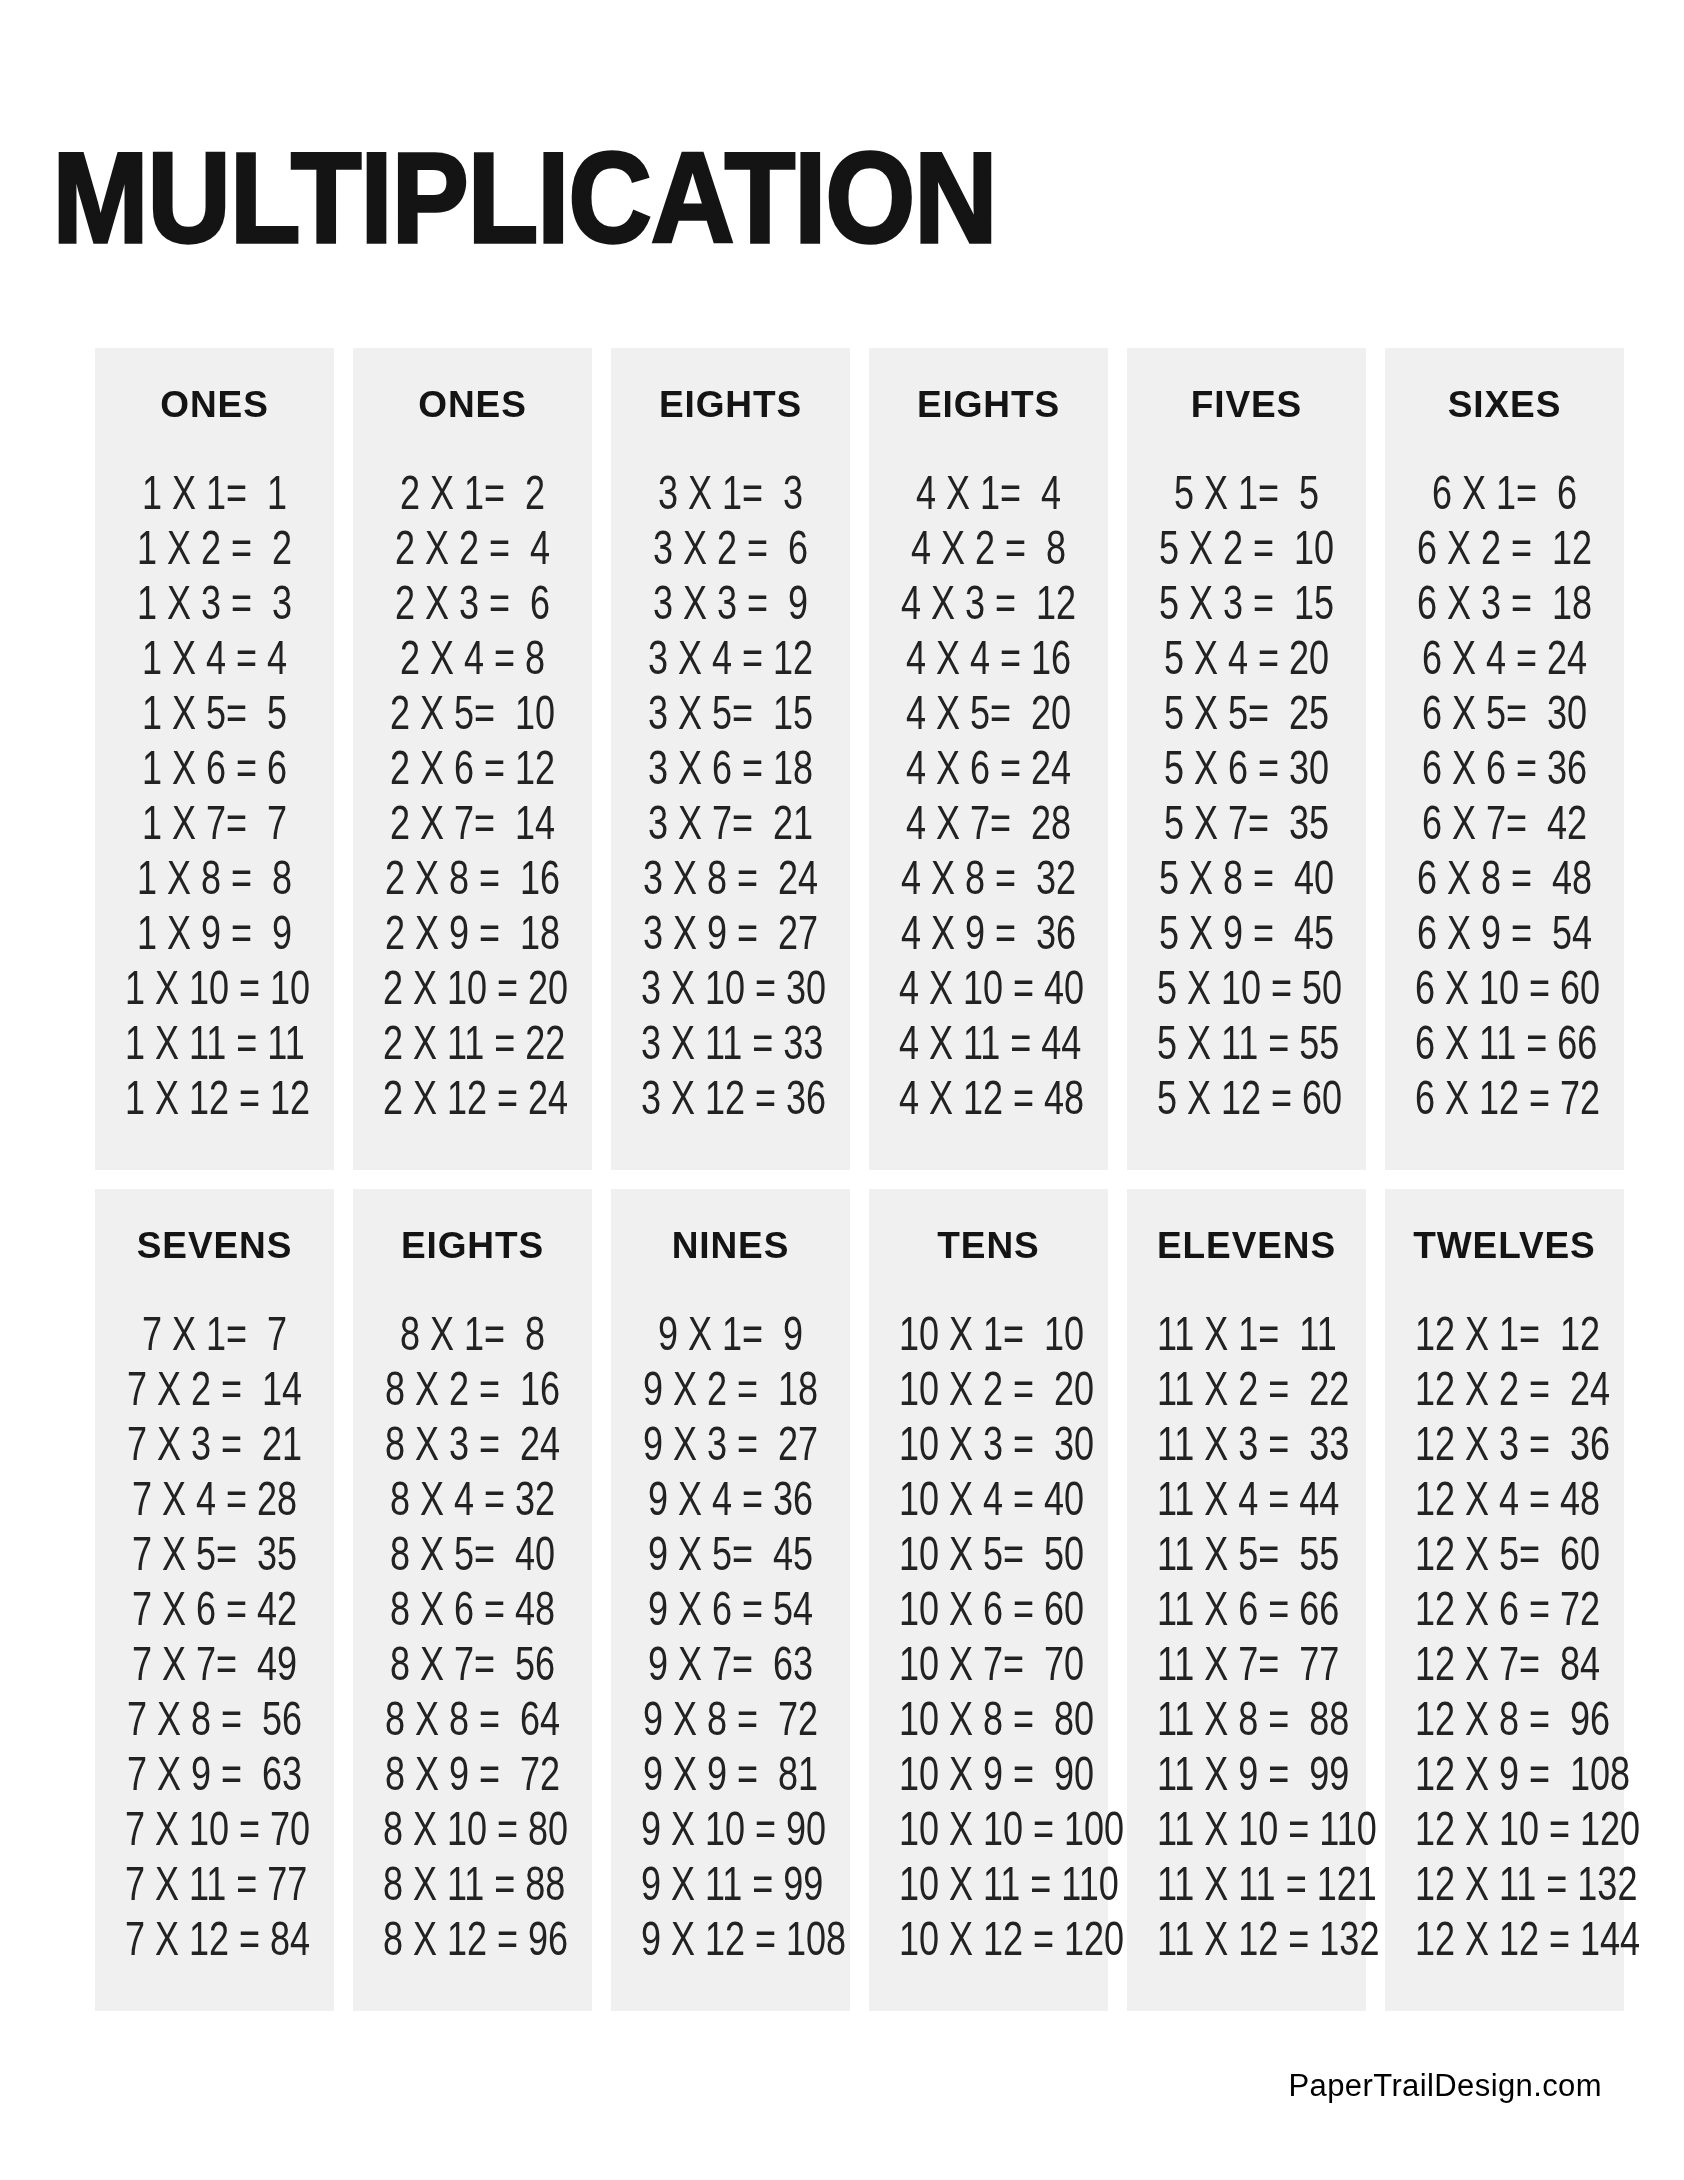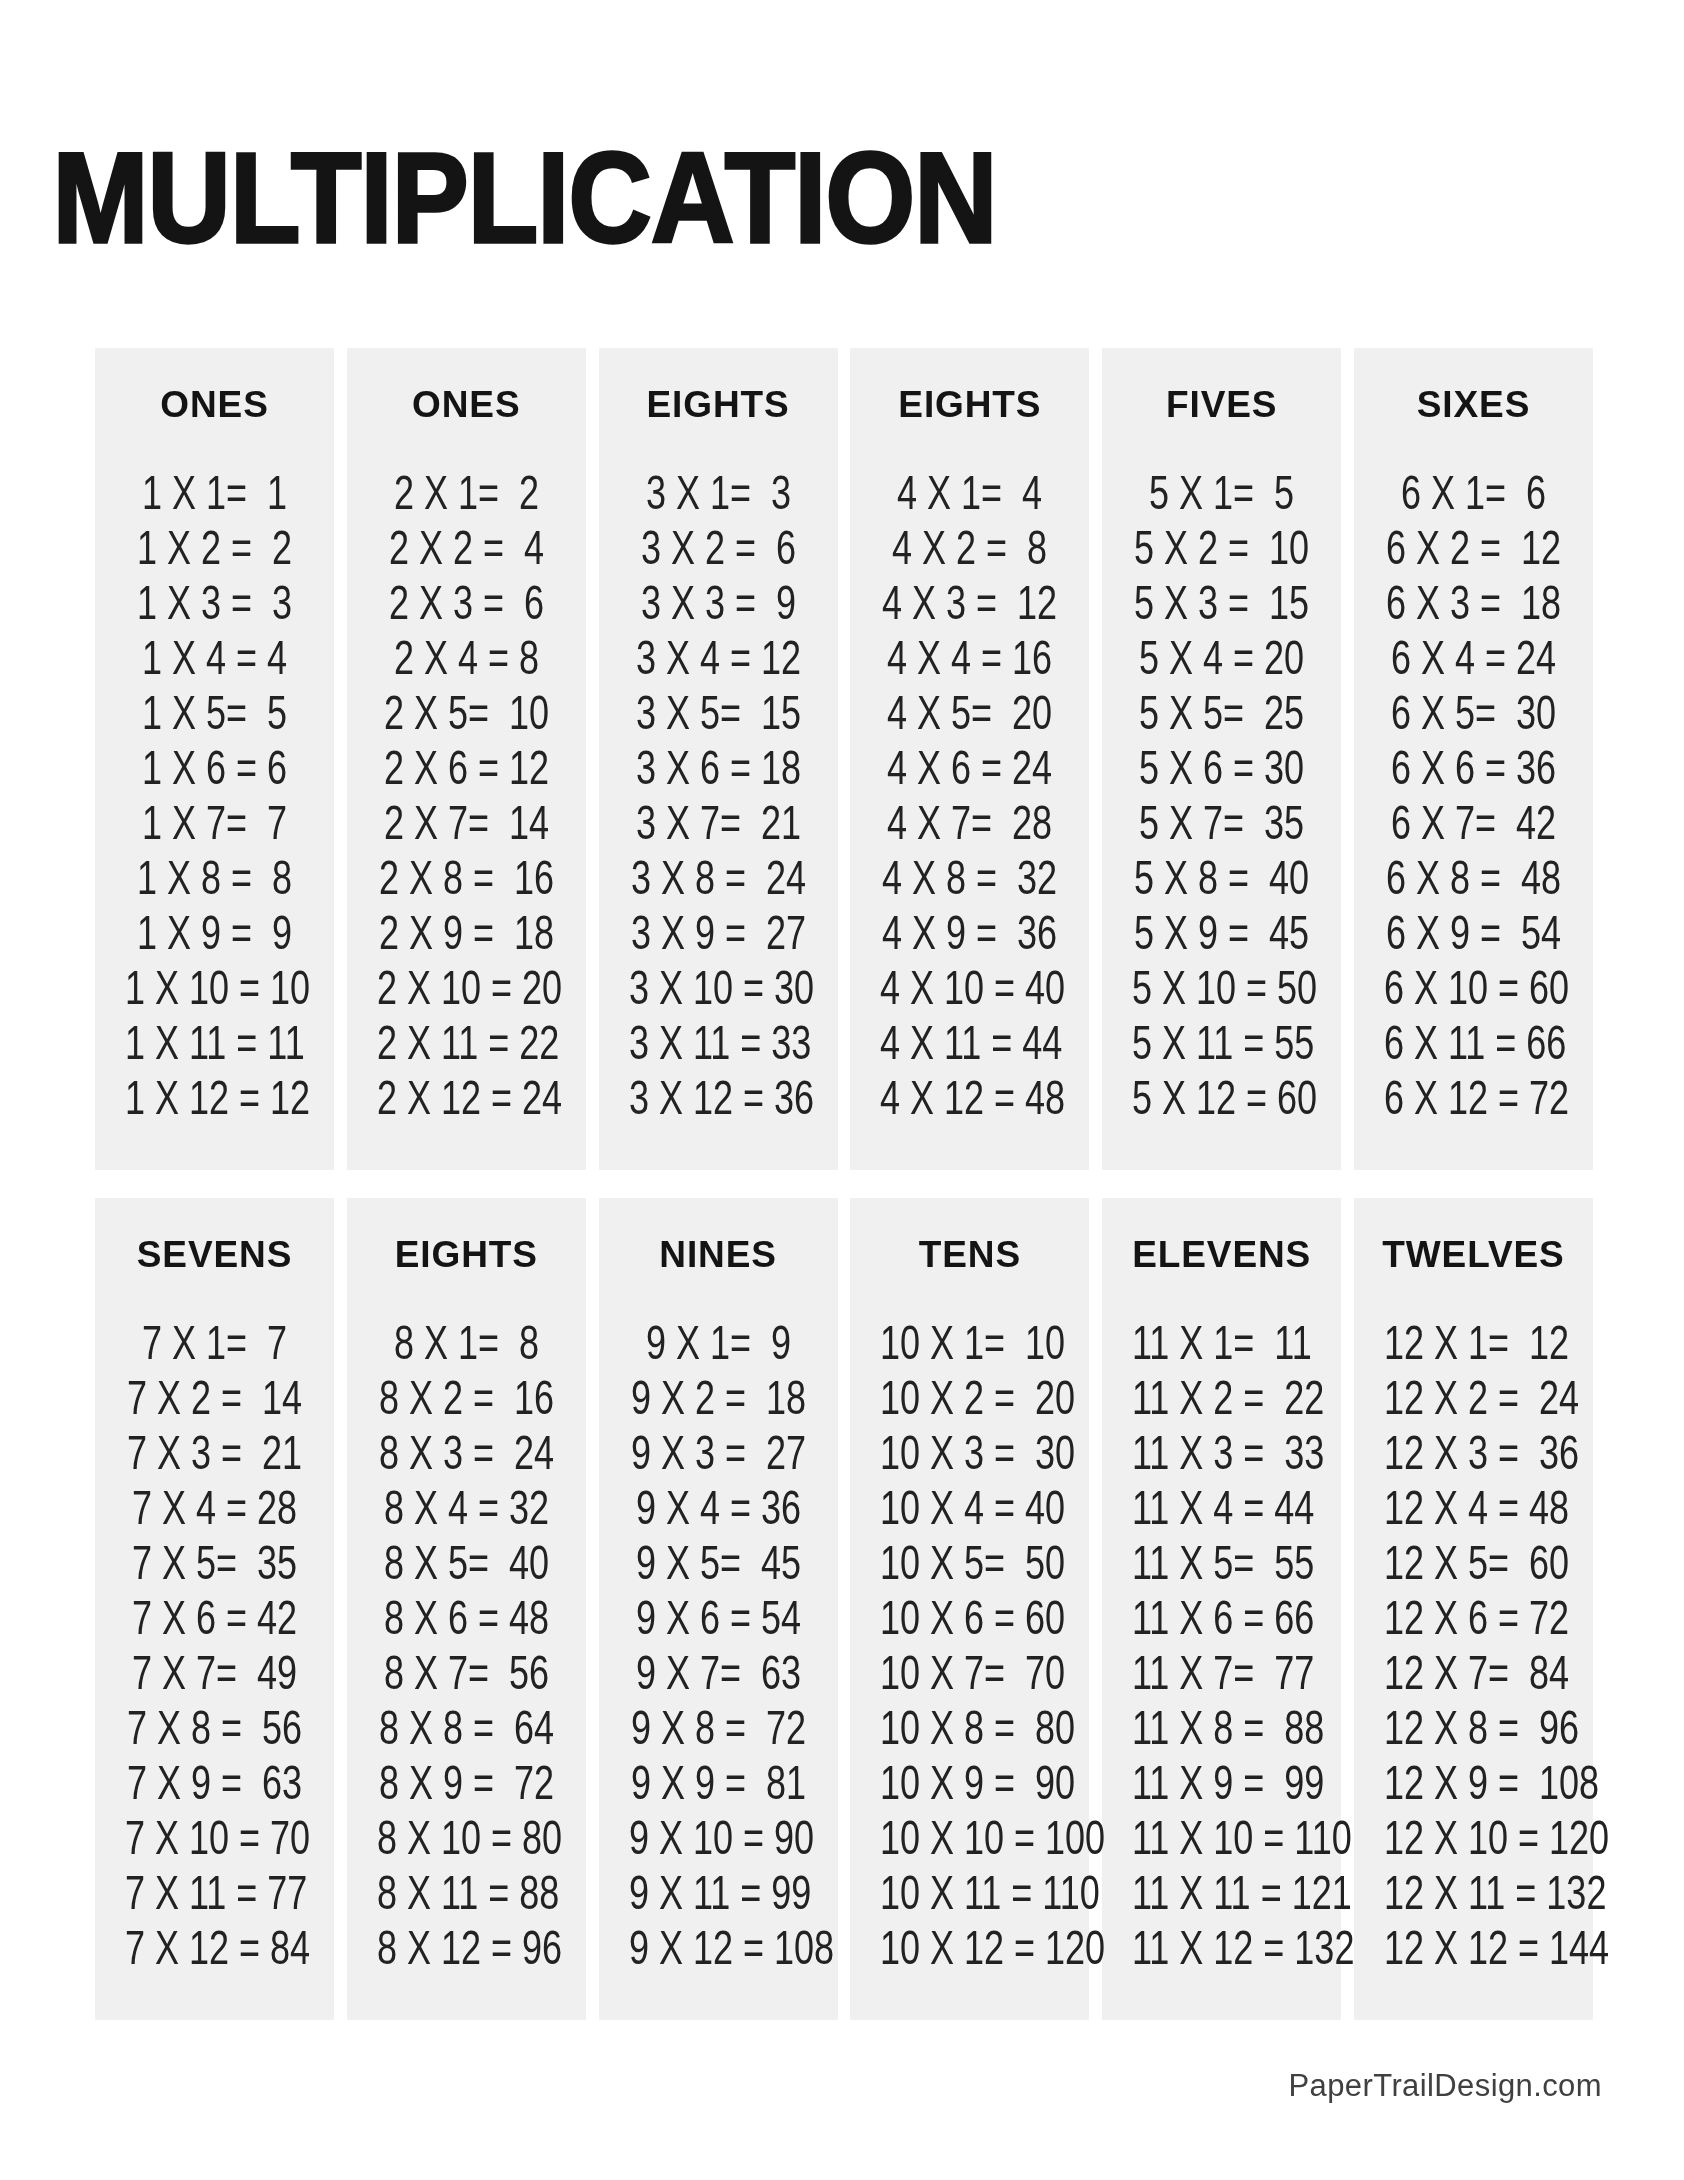--- a/index.html
+++ b/index.html
@@ -29,20 +29,21 @@
     transform: scaleX(0.9);
     -webkit-text-stroke: 3.4px #141414;
   }
   .grid {
     width: 1495px;
     margin: 86px auto 0 auto;
     display: grid;
     grid-template-columns: repeat(6, 239px);
     column-gap: 12.8px;
     row-gap: 28px;
+    gap: 19px;
   }
   .box {
     width: 239px;
     height: 822px;
     background: #f0f0f0;
     text-align: center;
     box-sizing: border-box;
     padding-top: 36px;
   }
   .box-title {
@@ -61,21 +62,21 @@
     color: #222222;
     transform: scaleX(0.75);
     transform-origin: 50% 50%;
   }
   .footer {
     position: absolute;
     top: 2068px;
     right: 83px;
     font-size: 31px;
     letter-spacing: 0.4px;
-    color: #404040;
+    color: #000000;
   }
 </style>
 </head>
 <body>
 
 <h1 class="title"><span class="title-inner">MULTIPLICATION</span></h1>
 
 <div class="grid">
 
   <section class="box">

